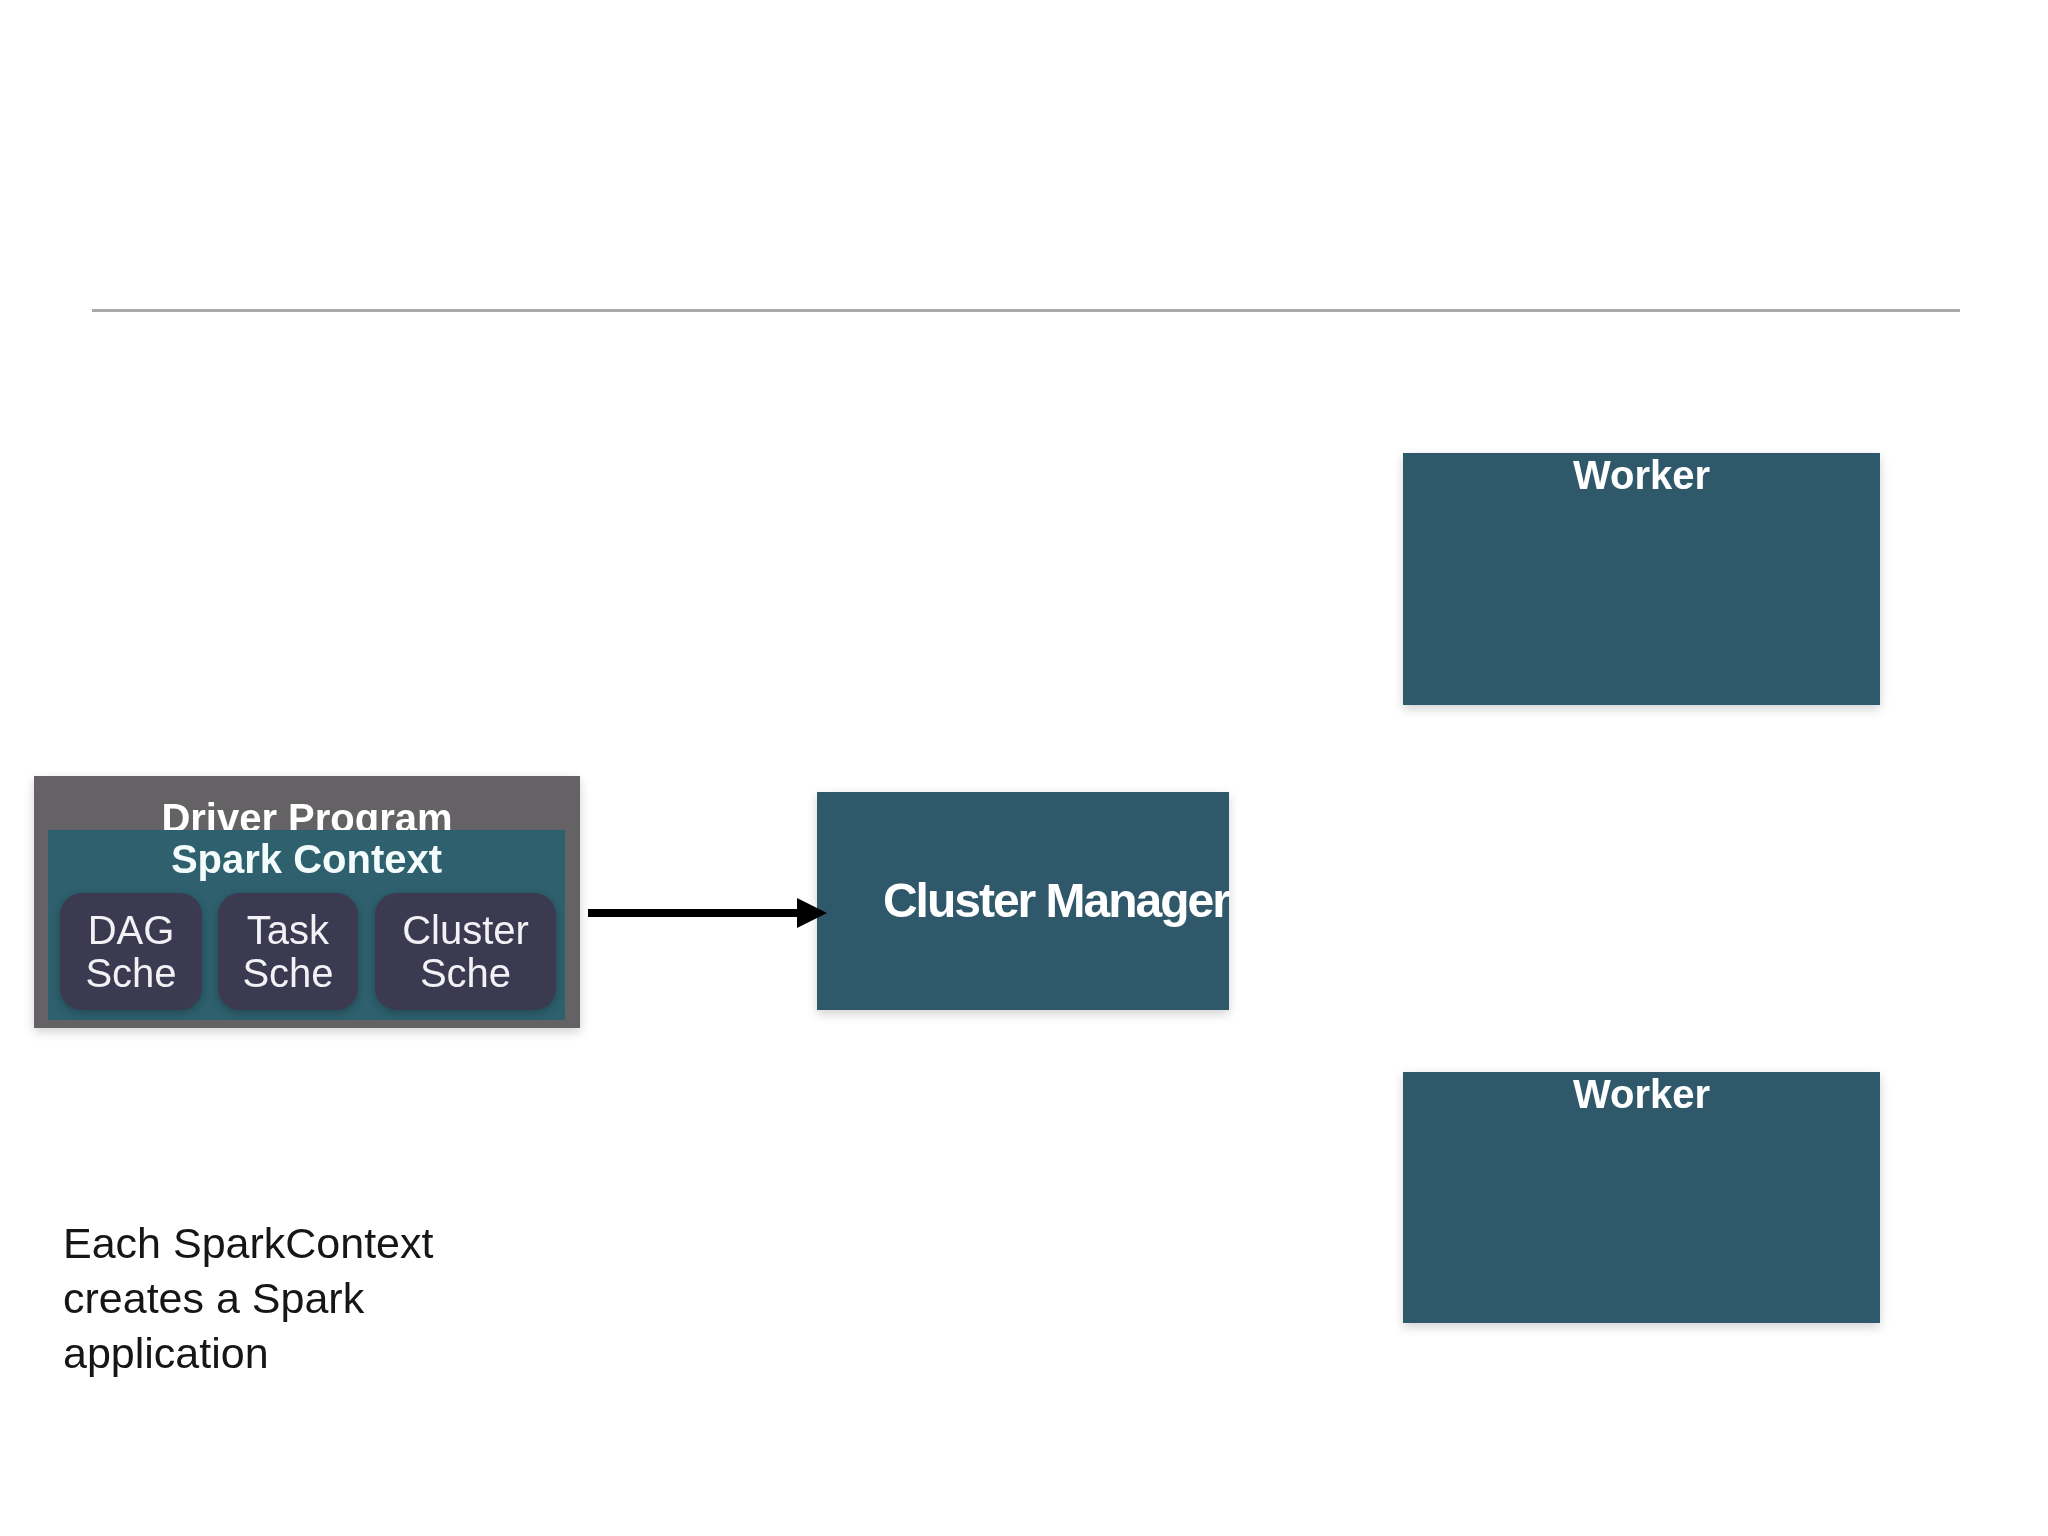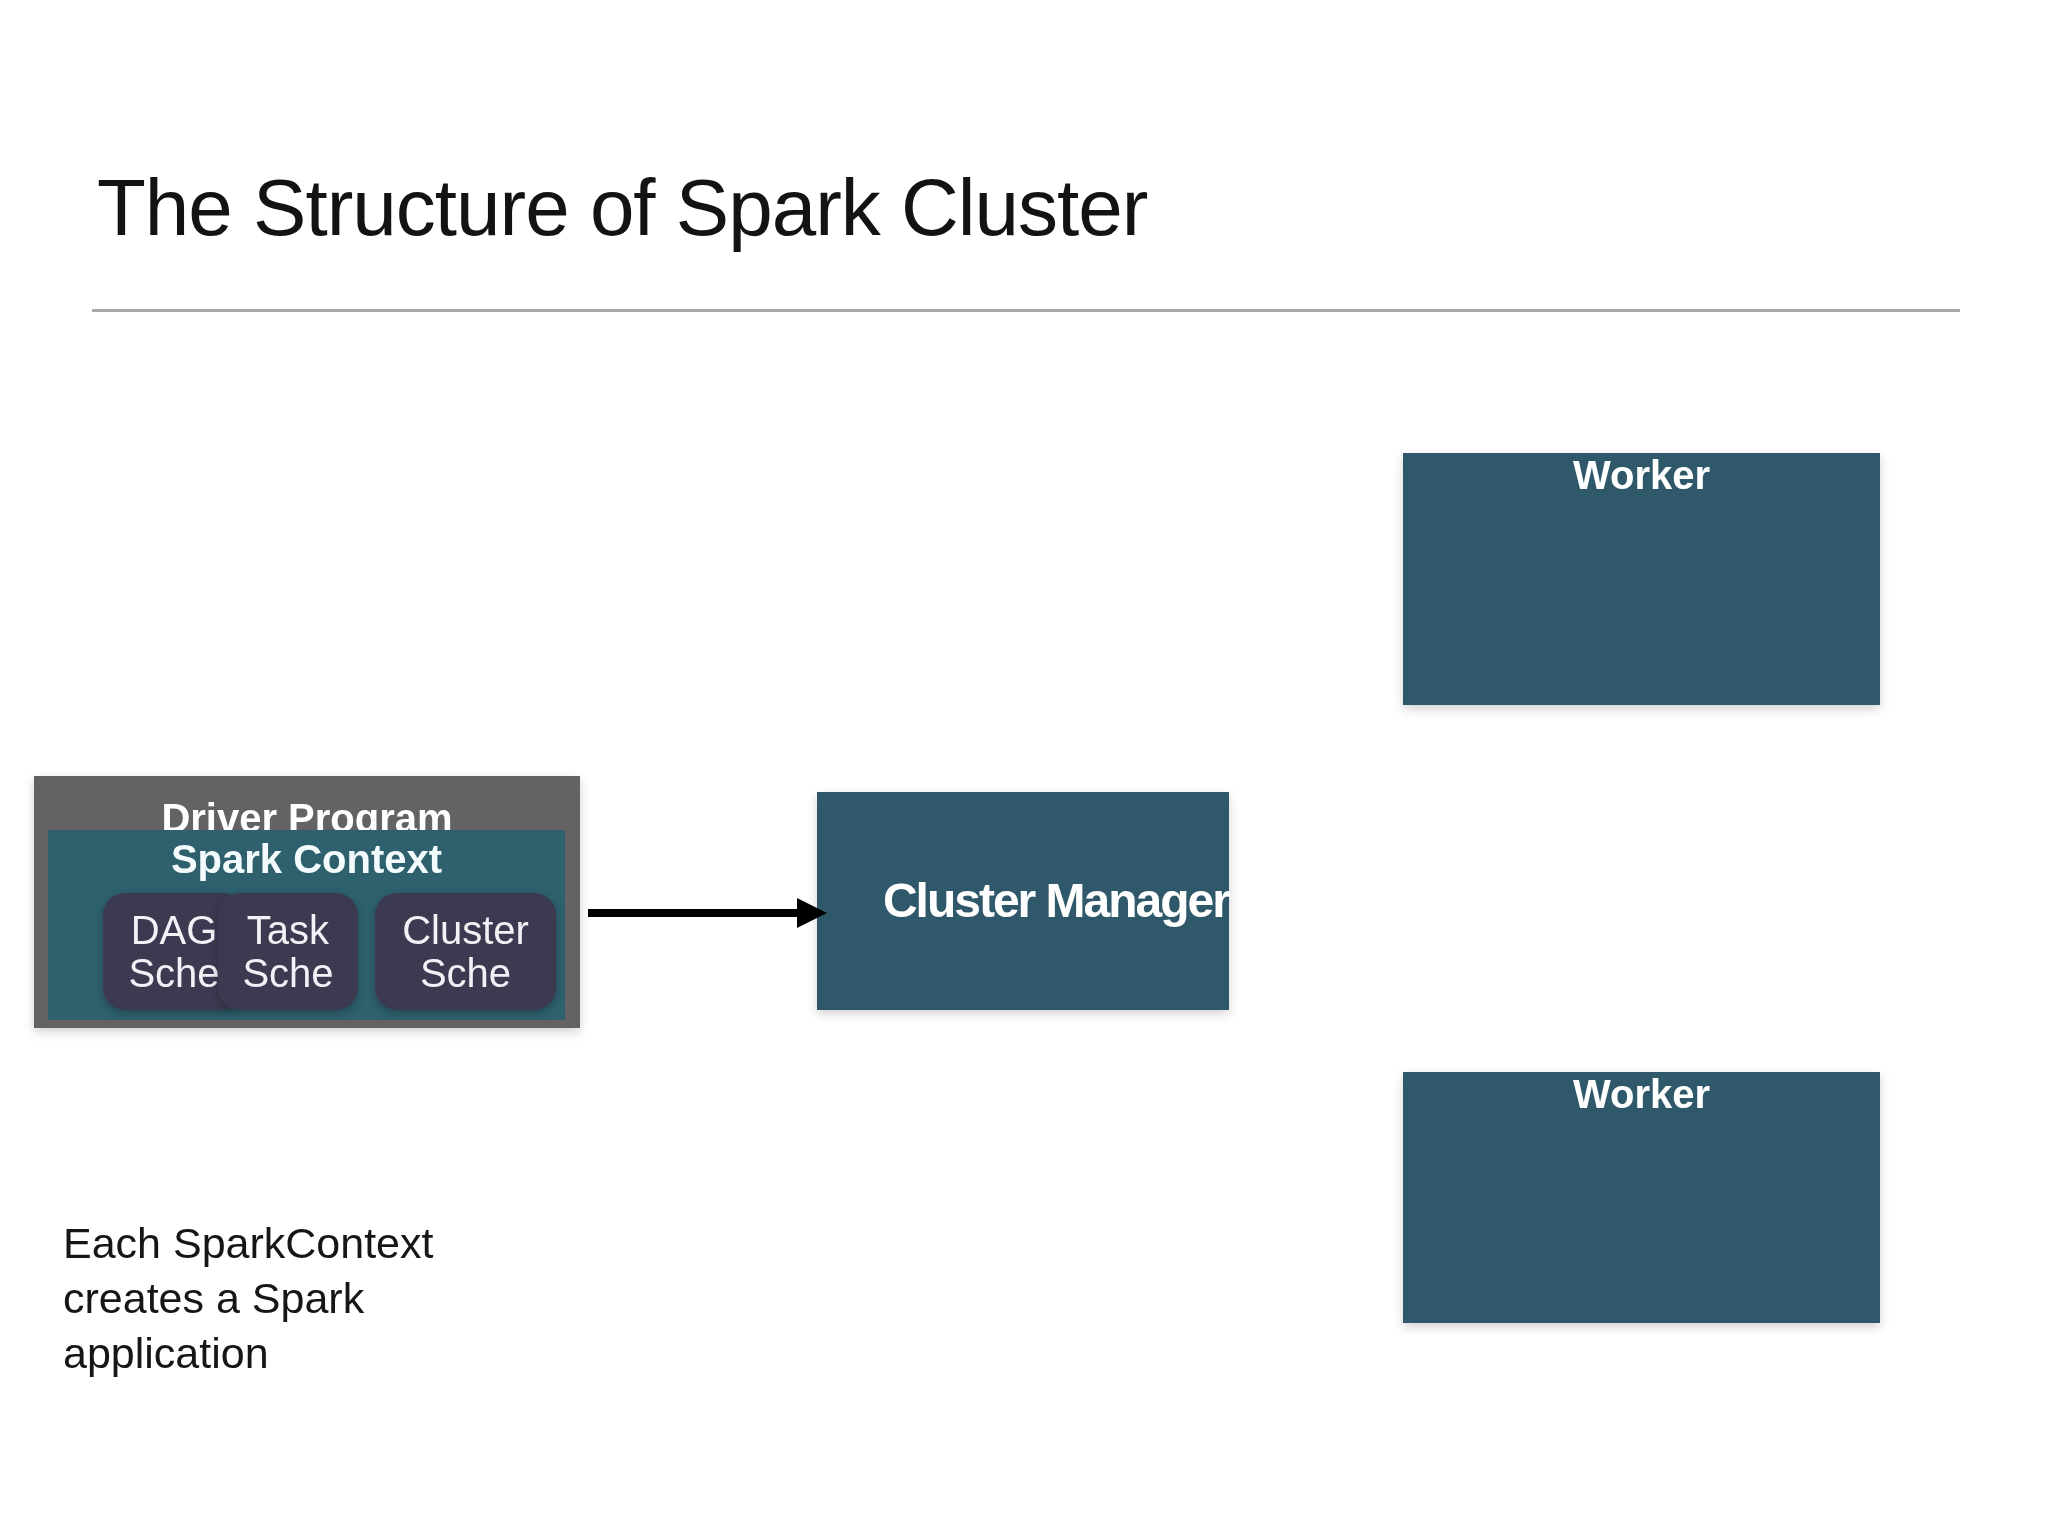--- a/index.html
+++ b/index.html
@@ -49,21 +49,21 @@
   }
   .sc-label {
     margin-top:7px; font-size:40px; font-weight:700;
     color:#f4fbfd; text-align:center; line-height:1.1;
   }
   .sched {
     position:absolute; top:63px; height:117px; border-radius:22px;
     display:flex; align-items:center; justify-content:center;
     box-shadow:0 3px 8px rgba(0,0,0,0.25);
   }
-  .sched-dag     { left:12px;  width:142px;margin-left:43px; }
+  .sched-dag     { left:12px;  width:142px; }
   .sched-task    { left:170px; width:140px; }
   .sched-cluster { left:327px; width:181px; }
   .sched-label {
     font-size:40px; line-height:43px; color:#f1f1f6;
     white-space:pre-line; text-align:center; font-weight:400;
   }
 
   .arrow-line {
     position:absolute; left:588px; top:909px;
     width:212px; height:8px; background:#000000;
@@ -79,21 +79,20 @@
     position:absolute; left:63px; top:1216px;
     font-size:43px; line-height:55px; color:#161616;
     white-space:pre-line;
   }
 </style>
 </head>
 <body>
 
 <div class="slide">
 
-  <div class="page-title">The Structure of Spark Cluster</div>
   <div class="rule"></div>
 
   <div class="box worker worker-1" style="background-color: rgb(47, 89, 106);">
     <div class="box-label">Worker</div>
   </div>
 
   <div class="box worker worker-2" style="background-color: rgb(47, 89, 106);">
     <div class="box-label">Worker</div>
   </div>
 

